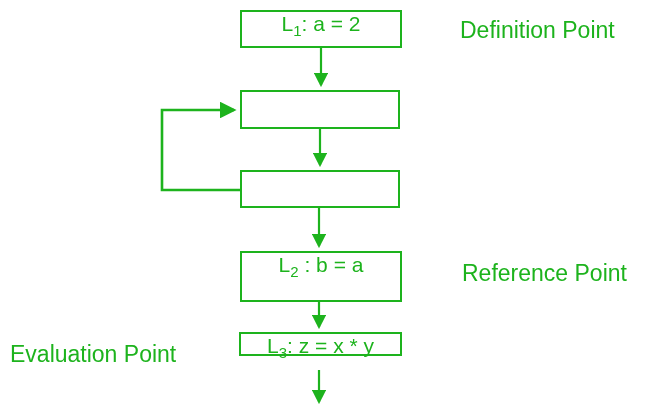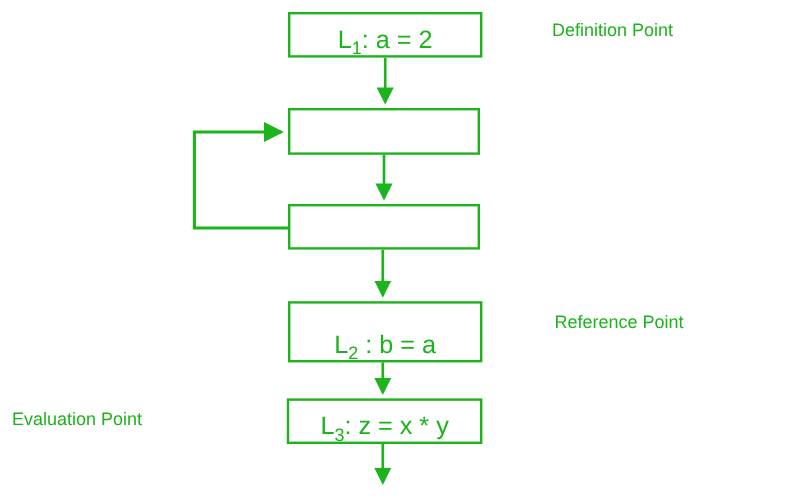--- a/index.html
+++ b/index.html
@@ -22,32 +22,32 @@
     fill: none;
   }
   .edge { stroke-width: 2.2px; }
   .loop { stroke-width: 2.6px; }
   .arrowhead { fill: var(--accent); }
   .box {
     position: absolute;
     border: 2px solid var(--accent);
     box-sizing: border-box;
     display: flex;
-    align-items: flex-end;
+    align-items: flex-start;
     justify-content: center;
     color: var(--accent);
     font-size: 21px;
     background: var(--bg);
     white-space: pre;
   }
   .box sub { font-size: 15px; line-height: 0; }
   .flabel {
     position: absolute;
     color: var(--accent);
-    font-size: 15px;
+    font-size: 23px;
     white-space: pre;
   }
 </style>
 </head>
 <body>
 
 <div class="stage">
 
   <svg class="wires" viewBox="0 0 661 420" xmlns="http://www.w3.org/2000/svg">
     <defs>
@@ -70,21 +70,21 @@
   </div>
 
   <div class="box" style="left:240px; top:90px; width:160px; height:39px;"></div>
 
   <div class="box" style="left:240px; top:170px; width:160px; height:38px;"></div>
 
   <div class="box" style="left:240px; top:251px; width:162px; height:51px;">
     <span><span>L</span><sub>2</sub><span> : b = a</span></span>
   </div>
 
-  <div class="box" style="left:239px; top:332px; width:163px; height:38px;">
+  <div class="box" style="left:239px; top:332px; width:163px; height:24px;">
     <span><span>L</span><sub>3</sub><span>: z = x * y</span></span>
   </div>
 
   <div class="flabel" style="left:460px; top:17px;">Definition Point</div>
 
   <div class="flabel" style="left:10px; top:341px;">Evaluation Point</div>
 
   <div class="flabel" style="left:462px; top:260px;">Reference Point</div>
 
 </div>

